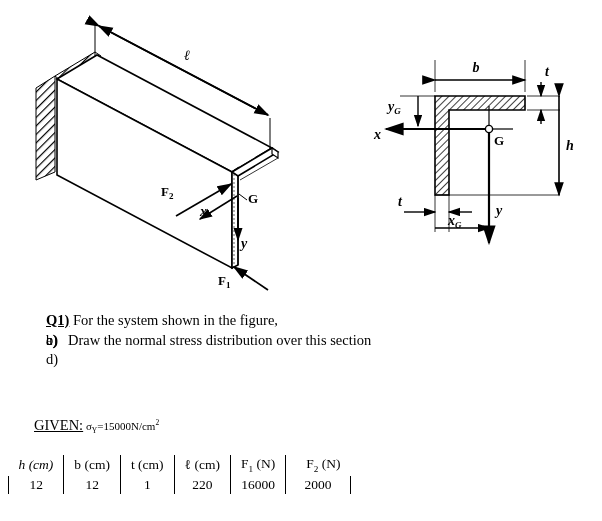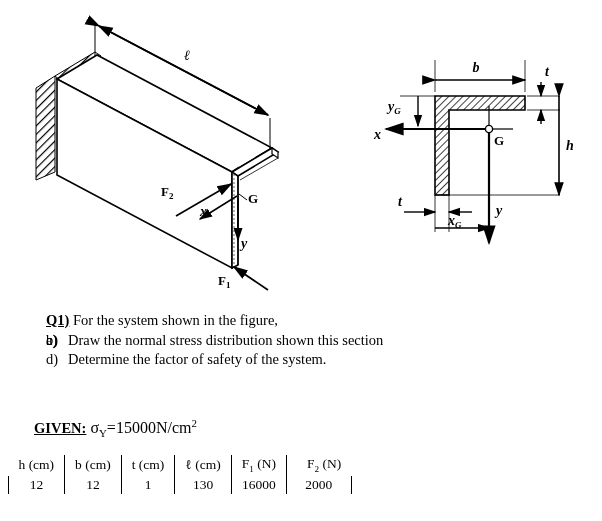--- a/index.html
+++ b/index.html
@@ -73,24 +73,24 @@
   }
 
   .given {
     position: absolute;
     left: 34px;
     top: 417px;
     font-size: 14.5px;
     white-space: nowrap;
   }
   .given-tag {
-    font-weight: bold;
+    font-weight: normal;
     text-decoration: underline;
   }
-  .given-body { font-size: 16px; }
+  .given-body { font-size: 11px; }
   sub { font-size: 0.68em; }
   sup { font-size: 0.68em; }
 
   
   .ptable {
     position: absolute;
     left: 8px;
     top: 455px;
     border-collapse: collapse;
     font-size: 13.5px;
@@ -105,21 +105,21 @@
     border-right: 1px solid #000;
     padding-bottom: 2px;
   }
   .ptable tr.head td:last-child { border-right: none; padding-left: 20px; }
   .ptable tr.vals td {
     border-right: 1px solid #000;
     border-left: none;
     padding-top: 1px;
   }
   .ptable tr.vals td:first-child { border-left: 1px solid #000; }
-  .ptable tr.head td:first-child { border-left: none; }
+  .ptable tr.head td:first-child { border-left: none; font-style: italic; }
 </style>
 </head>
 <body>
 
 <div class="figures">
   <svg width="602" height="300" viewBox="0 0 602 300">
     <defs>
       <marker id="arrHead" markerWidth="9" markerHeight="9" refX="8" refY="3" orient="auto" markerUnits="strokeWidth">
         <path d="M0,0 L9,3 L0,6 z" fill="#000"></path>
       </marker>
@@ -260,25 +260,24 @@
   </div>
   <ul class="qitems">
     <li>
       <span class="mark">a)</span>
     </li>
     <li>
       <span class="mark">b)</span>
     </li>
     <li>
       <span class="mark">c)</span>
-      <span>Draw the normal stress distribution shown this section</span>
+      <span>Draw the normal stress distribution over this section</span>
     </li>
     <li>
       <span class="mark">d)</span>
-      <span>Determine the factor of safety of the system.</span>
     </li>
   </ul>
 </div>
 
 <div class="given">
   <span class="given-tag">GIVEN:</span><span class="given-body">
     <span>σ</span><sub>Y</sub><span>=</span><span>15000</span><span>N/cm</span><sup>2</sup>
   </span>
 </div>
 
@@ -289,18 +288,18 @@
     <td><span>b</span> <span>(cm)</span></td>
     <td><span>t</span> <span>(cm)</span></td>
     <td><span>ℓ</span> <span>(cm)</span></td>
     <td><span>F</span><sub>1</sub> <span>(N)</span></td>
     <td><span>F</span><sub>2</sub> <span>(N)</span></td>
   </tr>
   <tr class="vals">
     <td>12</td>
     <td>12</td>
     <td>1</td>
-    <td>130</td>
+    <td>220</td>
     <td>16000</td>
     <td>2000</td>
   </tr>
 </tbody>
   </table>
 
 </body></html>

